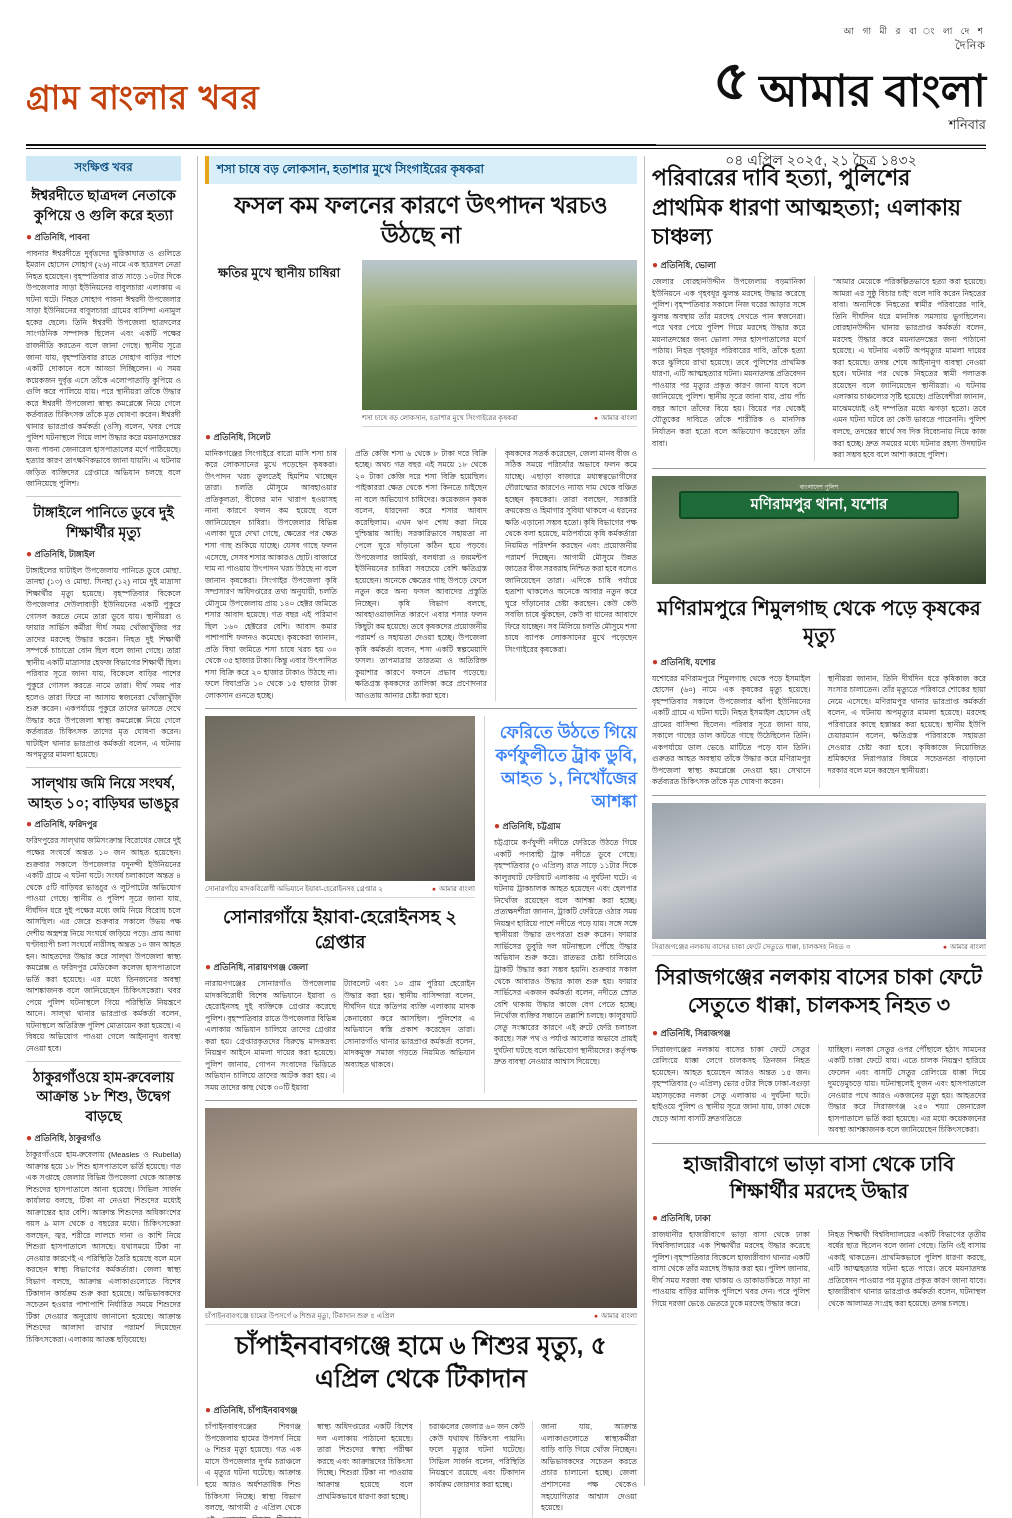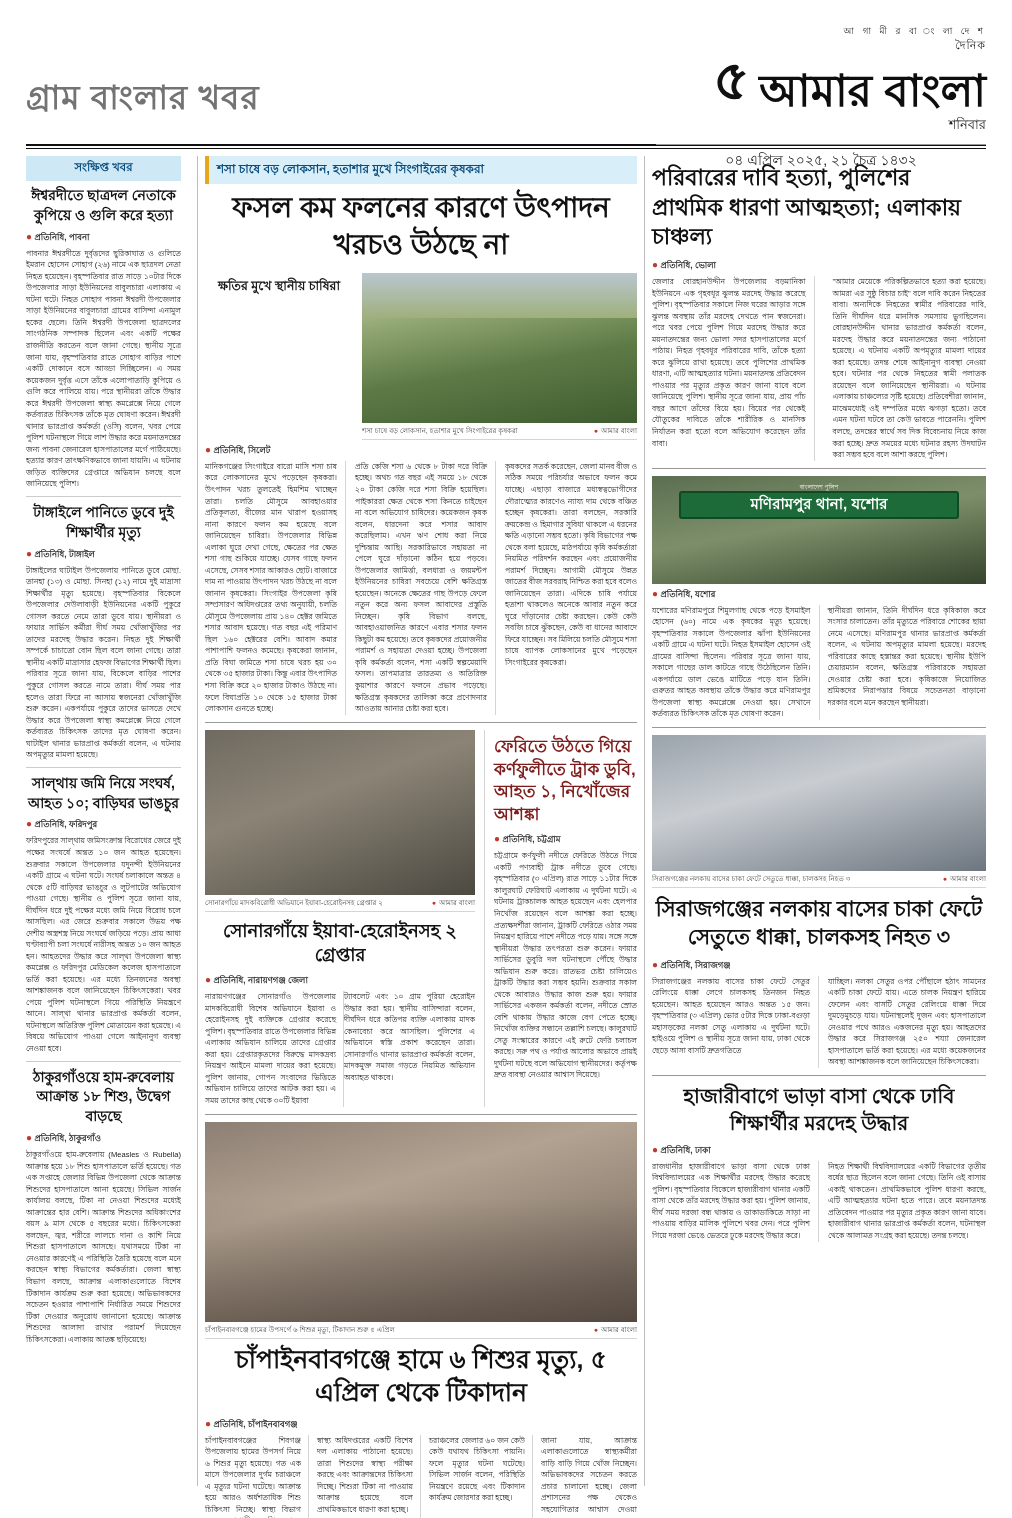--- a/index.html
+++ b/index.html
@@ -26,21 +26,21 @@
     align-items: flex-start;
     justify-content: space-between;
     padding-bottom: 6px;
     position: relative;
     height: 118px;
   }
   .section-title {
     font-size: 33px;
     font-weight: bold;
     letter-spacing: 1px;
-    color: #737373;
+    color: #c2410c;
     padding-top: 48px;
     white-space: nowrap;
   }
   .brand {
     text-align: right;
     display: flex;
     flex-direction: column;
     align-items: flex-end;
   }
   .brand-row {
@@ -118,42 +118,42 @@
     color: #0a4f80;
     text-align: center;
     font-size: 11.5px;
     font-weight: bold;
     padding: 3px 2px;
     margin-bottom: 5px;
   }
 
   
   h1.hl {
-    font-size: 28px;
+    font-size: 23px;
     line-height: 1.32;
     font-weight: bold;
     text-align: center;
     margin: 6px 0 9px;
     color: #111;
   }
   h2.hl {
     font-size: 18px;
     line-height: 1.35;
     font-weight: bold;
     text-align: center;
     margin: 7px 0 7px;
     color: #111;
   }
   h3.hl {
     font-size: 17px;
     line-height: 1.35;
     font-weight: bold;
-    text-align: left;
+    text-align: right;
     margin: 6px 0 6px;
-    color: #7f1d1d;
+    color: #3b82f6;
   }
   .left-hl {
     font-size: 14px;
     line-height: 1.42;
     font-weight: bold;
     text-align: center;
     margin: 4px 0 5px;
     color: #111;
   }
 
@@ -364,20 +364,21 @@
 
       <div class="hr-solid"></div>
 
       <div>
         <div class="photo ph-police" style="height:108px;">
           <div class="ph-inner"></div>
           <div class="ph-sign-top">বাংলাদেশ পুলিশ</div>
           <div class="ph-sign">মণিরামপুর থানা, যশোর</div>
         </div>
         <div style="height:4px;"></div>
+        <h2 class="hl" style="font-size:20px;">মণিরামপুরে শিমুলগাছ থেকে পড়ে কৃষকের মৃত্যু</h2>
         <div class="byline"><span class="dot">●</span> <span>প্রতিনিধি, যশোর</span></div>
         <div style="display:flex; gap:8px;">
           <div class="body" style="flex:1; border-right:1px solid #d5d5d5; padding-right:8px;">যশোরের মণিরামপুরে শিমুলগাছ থেকে পড়ে ইসমাইল হোসেন (৬০) নামে এক কৃষকের মৃত্যু হয়েছে। বৃহস্পতিবার সকালে উপজেলার ঝাঁপা ইউনিয়নের একটি গ্রামে এ ঘটনা ঘটে। নিহত ইসমাইল হোসেন ওই গ্রামের বাসিন্দা ছিলেন। পরিবার সূত্রে জানা যায়, সকালে গাছের ডাল কাটতে গাছে উঠেছিলেন তিনি। একপর্যায়ে ডাল ভেঙে মাটিতে পড়ে যান তিনি। গুরুতর আহত অবস্থায় তাঁকে উদ্ধার করে মণিরামপুর উপজেলা স্বাস্থ্য কমপ্লেক্সে নেওয়া হয়। সেখানে কর্তব্যরত চিকিৎসক তাঁকে মৃত ঘোষণা করেন।</div>
           <div class="body" style="flex:1;">স্থানীয়রা জানান, তিনি দীর্ঘদিন ধরে কৃষিকাজ করে সংসার চালাতেন। তাঁর মৃত্যুতে পরিবারে শোকের ছায়া নেমে এসেছে। মণিরামপুর থানার ভারপ্রাপ্ত কর্মকর্তা বলেন, এ ঘটনায় অপমৃত্যুর মামলা হয়েছে। মরদেহ পরিবারের কাছে হস্তান্তর করা হয়েছে। স্থানীয় ইউপি চেয়ারম্যান বলেন, ক্ষতিগ্রস্ত পরিবারকে সহায়তা দেওয়ার চেষ্টা করা হবে। কৃষিকাজে নিয়োজিত শ্রমিকদের নিরাপত্তার বিষয়ে সচেতনতা বাড়ানো দরকার বলে মনে করছেন স্থানীয়রা।</div>
         </div>
       </div>
 
       <div class="hr-solid"></div>
 
       <div>

